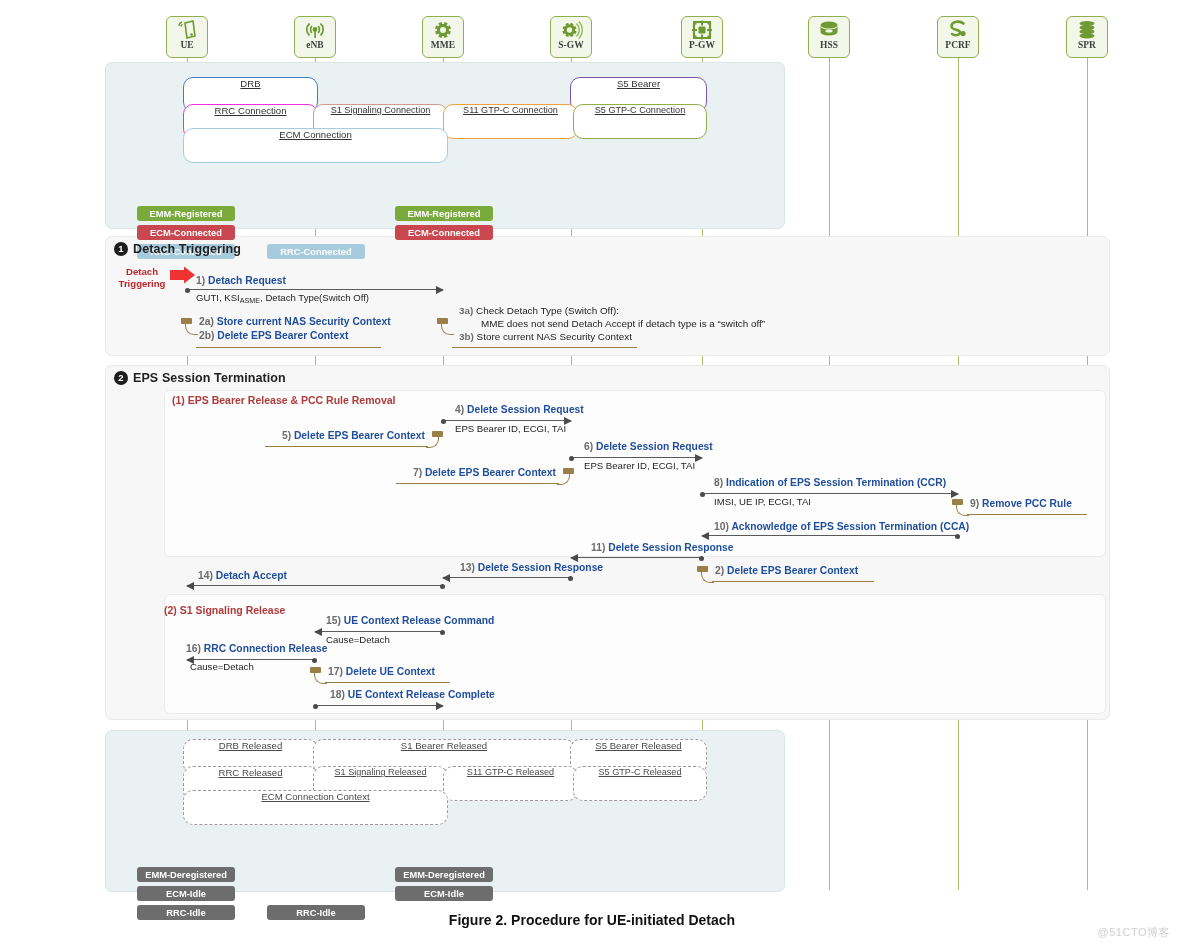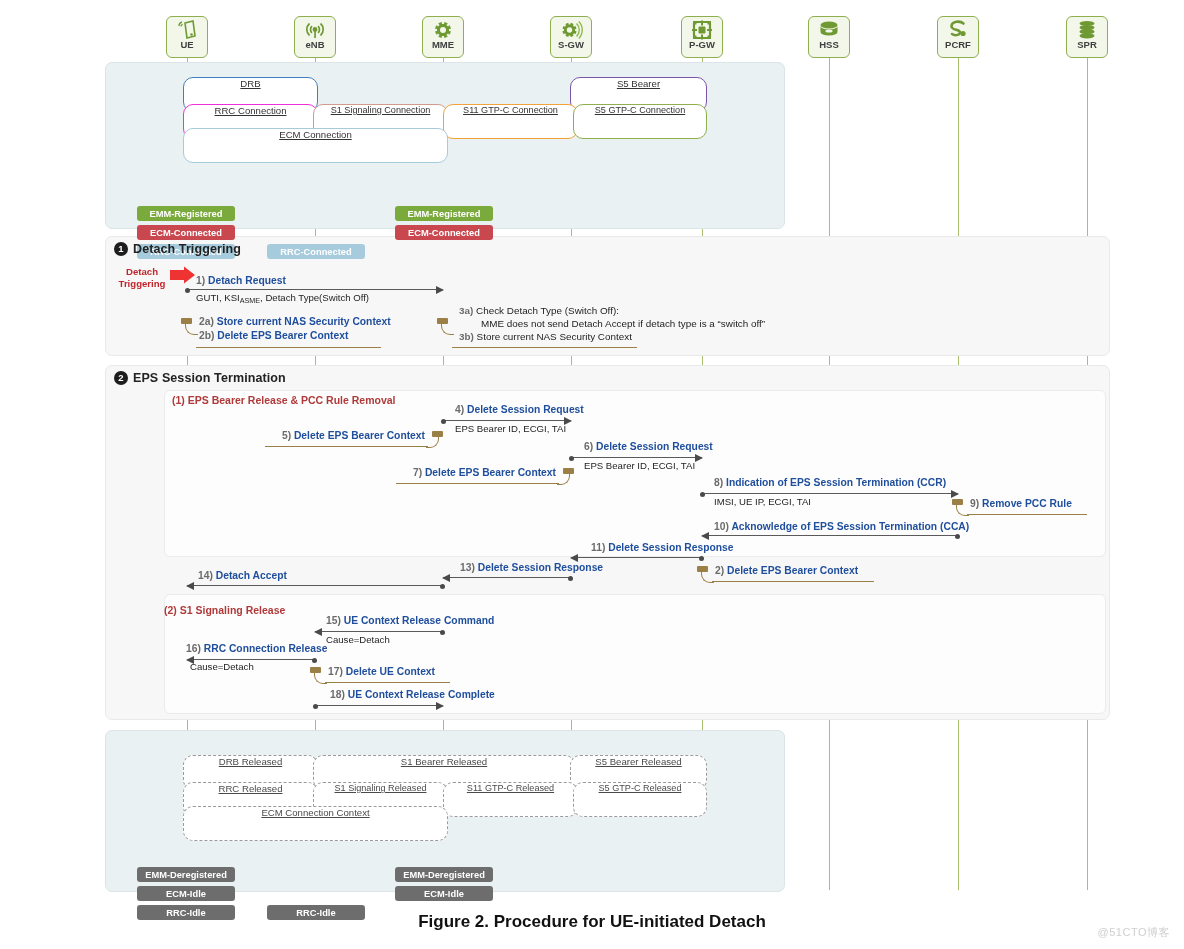--- a/index.html
+++ b/index.html
@@ -14,21 +14,21 @@
   .lifeline{position:absolute;width:1px;background:#a8bf6f;top:56px;height:834px;}
 
   
   .node{
     position:absolute;top:16px;width:42px;height:42px;
     border:1.5px solid #8fae4e;border-radius:6px;background:#f3f7ea;
     display:flex;flex-direction:column;align-items:center;justify-content:flex-start;
     box-sizing:border-box;padding-top:2px;
   }
   .node .ico{width:24px;height:22px;display:block;}
-  .node .nlabel{font-size:9.5px;color:#3f3f3f;font-weight:600;line-height:10px;margin-top:-1px;}
+  .node .nlabel{font-size:9.5px;color:#3f3f3f;font-weight:600;line-height:10px;margin-top:-1px;font-family:Liberation Serif, serif;}
 
   
   .panel{position:absolute;box-sizing:border-box;}
   .panel-top{
     left:105px;top:62px;width:680px;height:167px;
     background:#eaf1f2;border:1px solid #dbe4e6;border-radius:7px;
   }
   .panel-bottom{
     left:105px;top:730px;width:680px;height:162px;
     background:#eaf1f2;border:1px solid #dbe4e6;border-radius:7px;
@@ -56,21 +56,21 @@
     position:absolute;font-size:10.5px;font-weight:700;color:#b03a3a;
   }
 
   
   .cap{
     position:absolute;height:35px;border-radius:10px;background:#ffffff;
     border:1.6px solid #888;box-sizing:border-box;
     display:flex;align-items:flex-start;justify-content:center;
     font-size:9.6px;color:#333;white-space:nowrap;text-decoration:underline;
   }
-  .cap.dashed{border:1.4px dashed #9a9a9a;color:#4a4a4a;background:#fff;margin-top:16px;}
+  .cap.dashed{border:1.4px dashed #9a9a9a;color:#4a4a4a;background:#fff;}
 
   
   .badge{
     position:absolute;height:15px;border-radius:3px;box-sizing:border-box;
     display:flex;align-items:center;justify-content:center;
     font-size:9.3px;font-weight:700;color:#fff;padding:0 6px;white-space:nowrap;margin-top:44px;
   }
 
   
   .msg{position:absolute;height:0;border-top:1.1px solid #5a5a5a;}
@@ -101,21 +101,21 @@
   
   .note{position:absolute;font-size:9.9px;color:#1d1d1d;white-space:nowrap;line-height:13px;}
   .note .n{color:#6b6b6b;font-weight:700;}
 
   
   .trig-text{position:absolute;font-size:9.6px;font-weight:700;color:#c0252b;text-align:center;line-height:11.5px;}
   .trig-arrow{position:absolute;width:26px;height:18px;}
 
   
   .caption{position:absolute;left:0;top:912px;width:1184px;text-align:center;
-    font-size:17px;font-weight:700;color:#111;}
+    font-size:14px;font-weight:700;color:#111;}
   .wm{position:absolute;right:14px;top:925px;font-size:11px;color:#cfcfcf;letter-spacing:.5px;}
   .sub{font-size:7.2px;vertical-align:-2px;}
 </style>
 </head>
 <body>
 
 <div id="stage">
 
   <div class="lifeline" style="left:187px"></div>
   <div class="lifeline" style="left:315px"></div>

